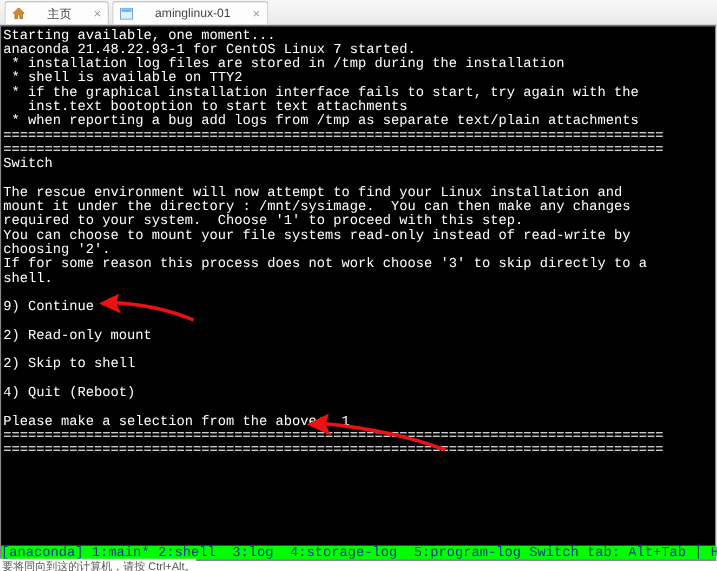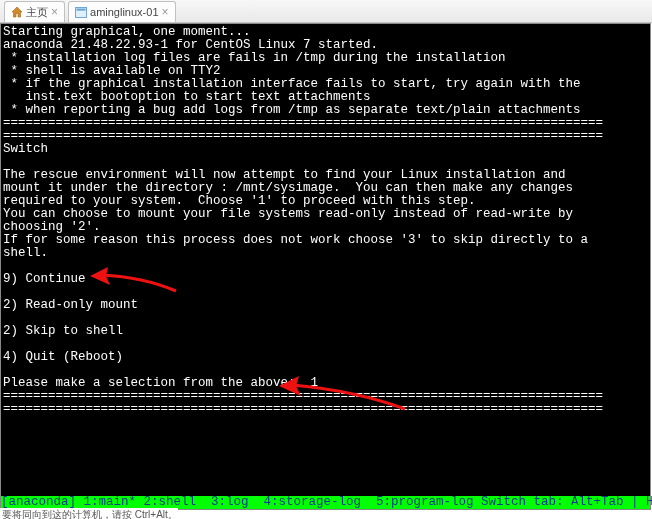--- a/index.html
+++ b/index.html
@@ -1,17 +1,17 @@
 <!DOCTYPE html>
 <html><head>
 <meta charset="utf-8">
 <style>
   html,body{margin:0;padding:0;background:#fff;font-family:sans-serif;width:652px;height:519px;overflow:hidden;}
   .tabbar{height:22px;background:linear-gradient(#f7f7f7,#e9e9e9);border-bottom:1px solid #c5c5c5;display:flex;align-items:flex-end;padding-left:4px;font-size:11px;}
-  .tab{display:flex;align-items:center;gap:3px;background:#fdfdfd;border:1px solid #c0c0c0;border-bottom:none;border-radius:3px 3px 0 0;padding:2px 6px 2px 6px;margin-right:3px;height:16px;color:#444;}
+  .tab{display:flex;align-items:center;gap:20px;background:#fdfdfd;border:1px solid #c0c0c0;border-bottom:none;border-radius:3px 3px 0 0;padding:2px 6px 2px 6px;margin-right:3px;height:16px;color:#444;}
   .tab .close{font-family:Arial;color:#999;font-size:12px;line-height:10px;}
   .icon-home svg,.icon-term svg{display:block;}
   .term-wrap{position:relative;width:649px;height:485px;background:#000;border:1px solid #888;margin:0 0 0 0;}
   .term{font-family:"Courier New",monospace;font-size:12.5px;line-height:13px;color:#fff;white-space:pre;padding:2px 2px 0 2px;}
   .statusbar{position:absolute;left:0;right:0;bottom:0;height:13px;background:#00ff00;color:#003b8a;font-family:"Courier New",monospace;font-size:12.5px;line-height:13px;display:flex;justify-content:space-between;}
   .statusbar .lhs{white-space:pre;}
   .statusbar .rhs{margin-left:auto;white-space:pre;}
   .arrow{position:absolute;pointer-events:none;}
   .arrow svg{display:block;}
   .footer{position:absolute;left:0;bottom:0;height:11px;font-size:10px;color:#555;background:#fff;padding-left:2px;}
@@ -35,23 +35,23 @@
           <rect x="0.5" y="0.5" width="11" height="10" fill="#dfeffc" stroke="#6fa8d6"></rect>
           <rect x="1.5" y="1.5" width="9" height="2.2" fill="#6fa8d6"></rect>
         </svg>
     </span>
     <span>aminglinux-01</span>
     <span class="close">×</span>
   </div>
 </div>
 
 <div class="term-wrap">
-  <div class="term"><span>Starting graphical, one moment...</span>
+  <div class="term"><span>Starting available, one moment...</span>
 <span>anaconda 21.48.22.93-1 for CentOS Linux 7 started.</span>
-<span> * installation log files are fails in /tmp during the installation</span>
+<span> * installation log files are stored in /tmp during the installation</span>
 <span> * shell is available on TTY2</span>
 <span> * if the graphical installation interface fails to start, try again with the</span>
 <span>   inst.text bootoption to start text attachments</span>
 <span> * when reporting a bug add logs from /tmp as separate text/plain attachments</span>
 <span>================================================================================</span>
 <span>================================================================================</span>
 <span>Switch</span>
 <span></span>
 <span>The rescue environment will now attempt to find your Linux installation and</span>
 <span>mount it under the directory : /mnt/sysimage.  You can then make any changes</span>

